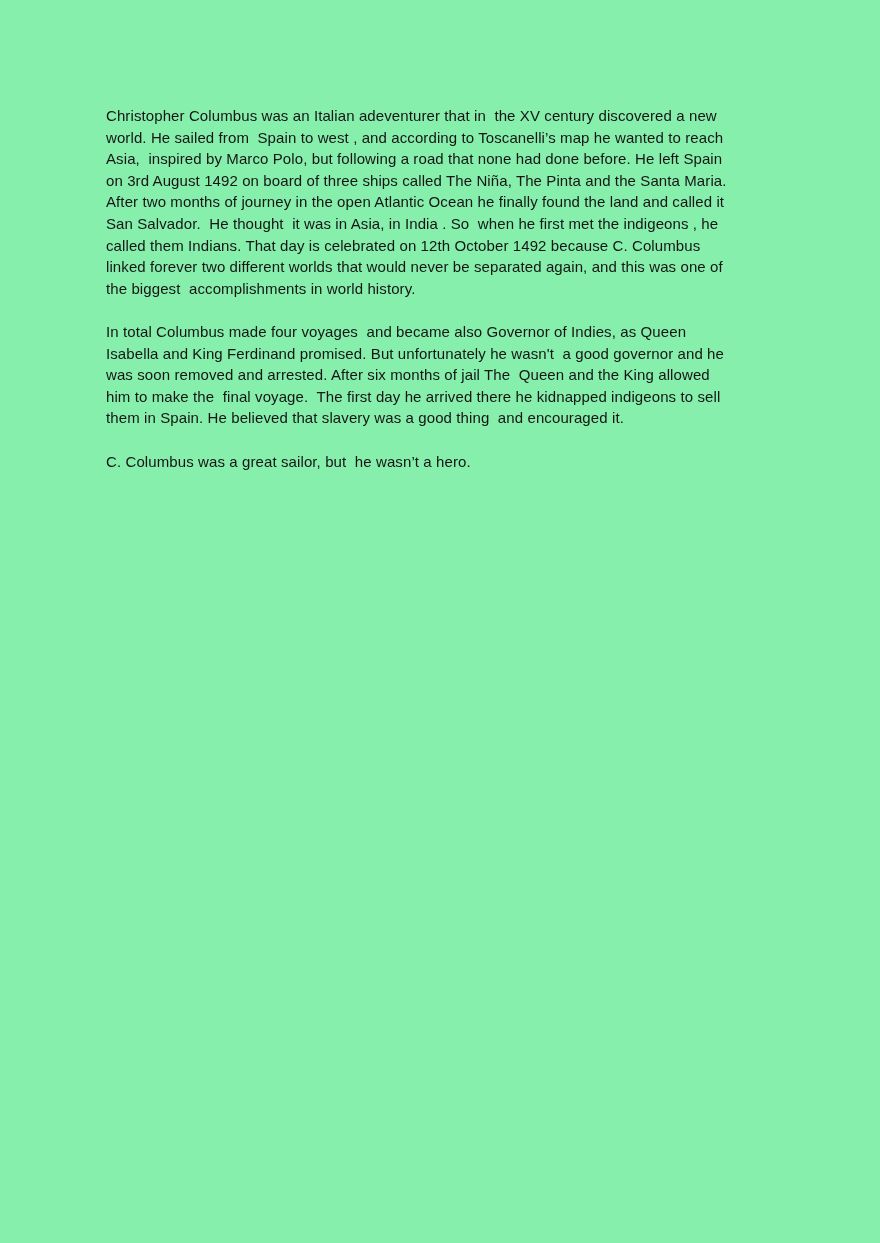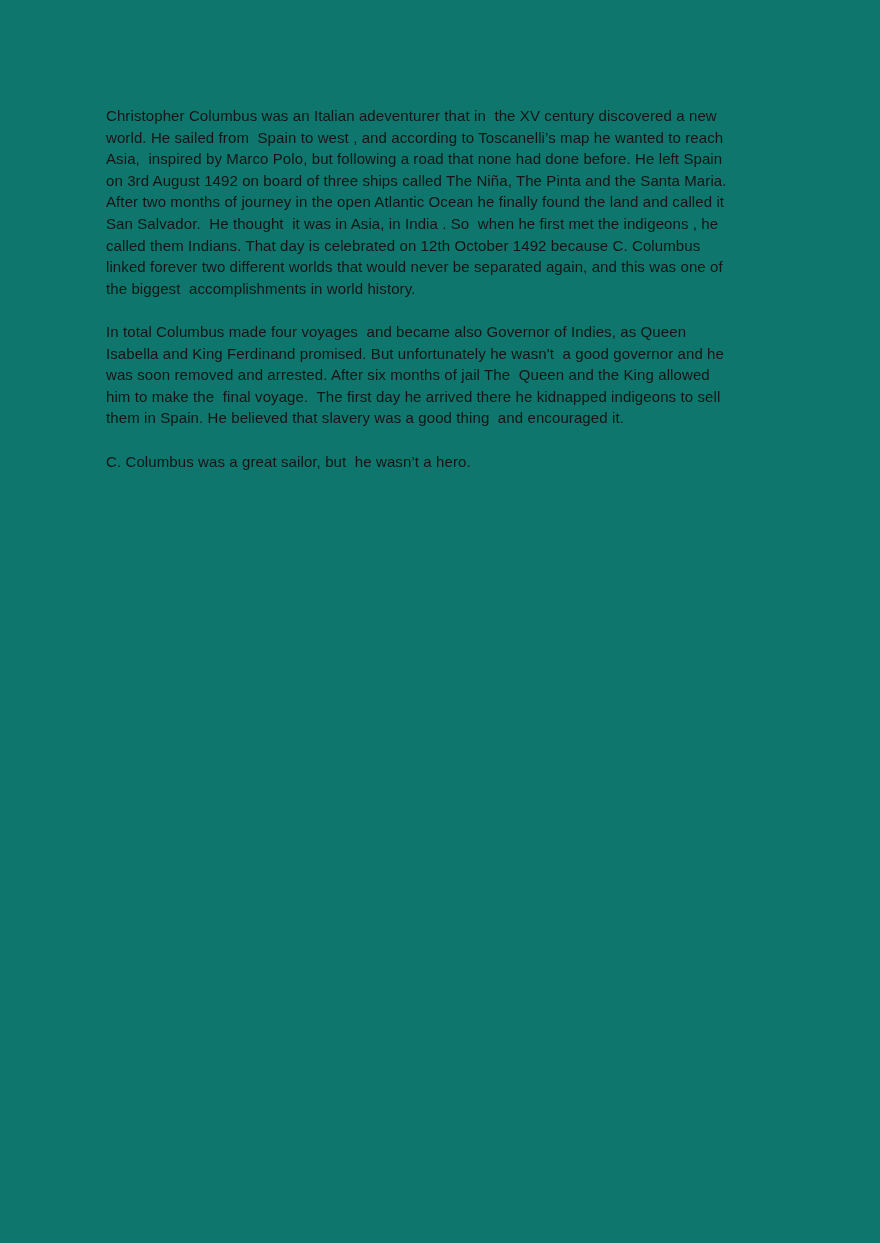--- a/index.html
+++ b/index.html
@@ -4,21 +4,21 @@
 <style>
   html, body {
     margin: 0;
     padding: 0;
     background: #ffffff;
   }
   .page {
     position: relative;
     width: 880px;
     height: 1243px;
-    background: #0f766e;
+    background: #86efac;
     overflow: hidden;
     font-family: "Liberation Sans", "DejaVu Sans", sans-serif;
   }
   .doc-body {
     position: absolute;
     left: 106px;
     top: 105px;
     width: 670px;
     color: #151515;
     font-size: 15px;

